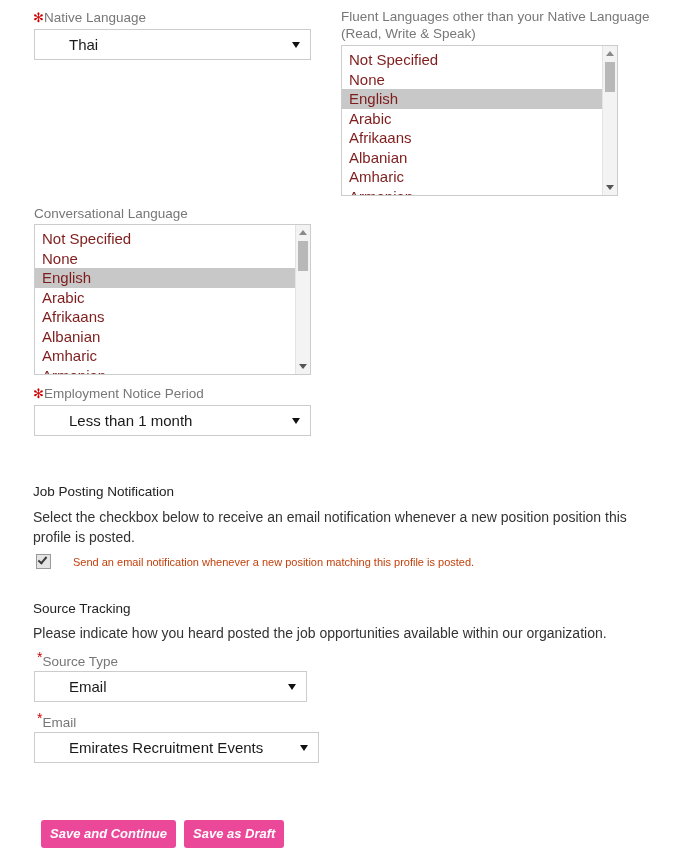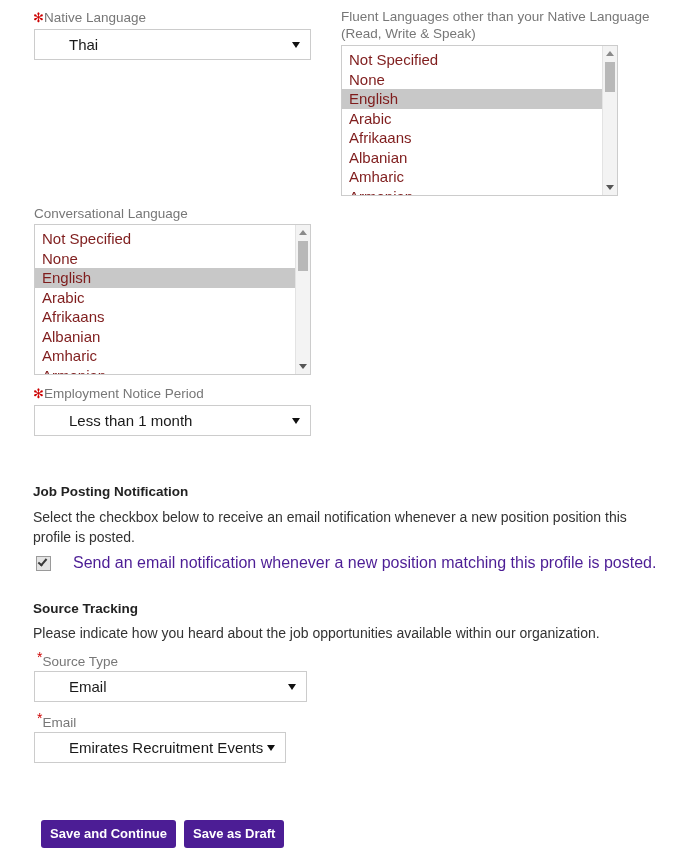--- a/index.html
+++ b/index.html
@@ -119,21 +119,21 @@
     left: 2px;
     right: 2px;
     top: 16px;
     height: 30px;
     background: #b8b8b8;
   }
 
   
   .section-title {
     font-size: 13.5px;
-    font-weight: bold;
+    font-weight: normal;
     color: #222222;
   }
   .section-desc {
     font-size: 14px;
     color: #333333;
     line-height: 20px;
   }
 
   
   .cb-box {
@@ -147,37 +147,38 @@
     position: absolute;
     left: 3px;
     top: 0px;
     width: 5px;
     height: 9px;
     border-right: 2.2px solid #3a3a3a;
     border-bottom: 2.2px solid #3a3a3a;
     transform: rotate(40deg);
   }
   .cb-label {
-    font-size: 16px;
-    color: #4c1d95;
+    font-size: 11px;
+    color: #c2410c;
     white-space: nowrap;
   }
 
   
   .btn {
-    background: #4c1d95;
+    background: #ec4899;
     color: #ffffff;
     border: none;
     border-radius: 3px;
     font-family: "Liberation Sans", sans-serif;
     font-size: 13px;
     font-weight: bold;
     padding: 6px 9px 7px 9px;
     cursor: pointer;
     white-space: nowrap;
+    font-style: italic;
   }
 
   
   #native-label      { position:absolute; left:33px;  top:9px;  }
   #native-select     { position:absolute; left:34px;  top:29px; width:277px; }
 
   #fluent-label      { position:absolute; left:341px; top:8px;  white-space:normal; width:340px; }
   #fluent-listbox    { position:absolute; left:341px; top:45px; width:277px; height:151px; }
 
   #conv-label        { position:absolute; left:34px;  top:205px; }
@@ -190,21 +191,21 @@
   #jpn-desc          { position:absolute; left:33px;  top:507px; width:630px; }
   #jpn-check-row     { position:absolute; left:36px;  top:554px; display:flex; align-items:center; gap:22px; }
 
   #src-title         { position:absolute; left:33px;  top:601px; }
   #src-desc          { position:absolute; left:33px;  top:623px; width:640px; }
 
   #srctype-label     { position:absolute; left:37px;  top:653px; }
   #srctype-select    { position:absolute; left:34px;  top:671px; width:273px; }
 
   #srcemail-label    { position:absolute; left:37px;  top:714px; }
-  #srcemail-select   { position:absolute; left:34px;  top:732px; width:252px; }
+  #srcemail-select   { position:absolute; left:34px;  top:732px; width:285px; }
 
   #button-row        { position:absolute; left:41px;  top:820px; display:flex; gap:8px; }
 </style>
 </head>
 <body>
 
 <div id="native-label" class="field-label"><span class="req-star">✻</span><span>Native Language</span></div>
 <div id="native-select" class="select-box">
   <span class="select-value">Thai</span>
   <span class="caret"></span>
@@ -257,21 +258,21 @@
 <div id="jpn-title" class="section-title">Job Posting Notification</div>
 <div id="jpn-desc" class="section-desc">Select the checkbox below to receive an email notification whenever a new position position this profile is posted.</div>
 <div id="jpn-check-row">
   <span class="cb-box">
       <span class="cb-check"></span>
     </span>
   <span class="cb-label">Send an email notification whenever a new position matching this profile is posted.</span>
 </div>
 
 <div id="src-title" class="section-title">Source Tracking</div>
-<div id="src-desc" class="section-desc">Please indicate how you heard about the job opportunities available within our organization.</div>
+<div id="src-desc" class="section-desc">Please indicate how you heard posted the job opportunities available within our organization.</div>
 
 <div id="srctype-label" class="field-label"><span class="req-star sup">*</span><span>Source Type</span></div>
 <div id="srctype-select" class="select-box">
   <span class="select-value">Email</span>
   <span class="caret"></span>
 </div>
 
 <div id="srcemail-label" class="field-label"><span class="req-star sup">*</span><span>Email</span></div>
 <div id="srcemail-select" class="select-box">
   <span class="select-value">Emirates Recruitment Events</span>

